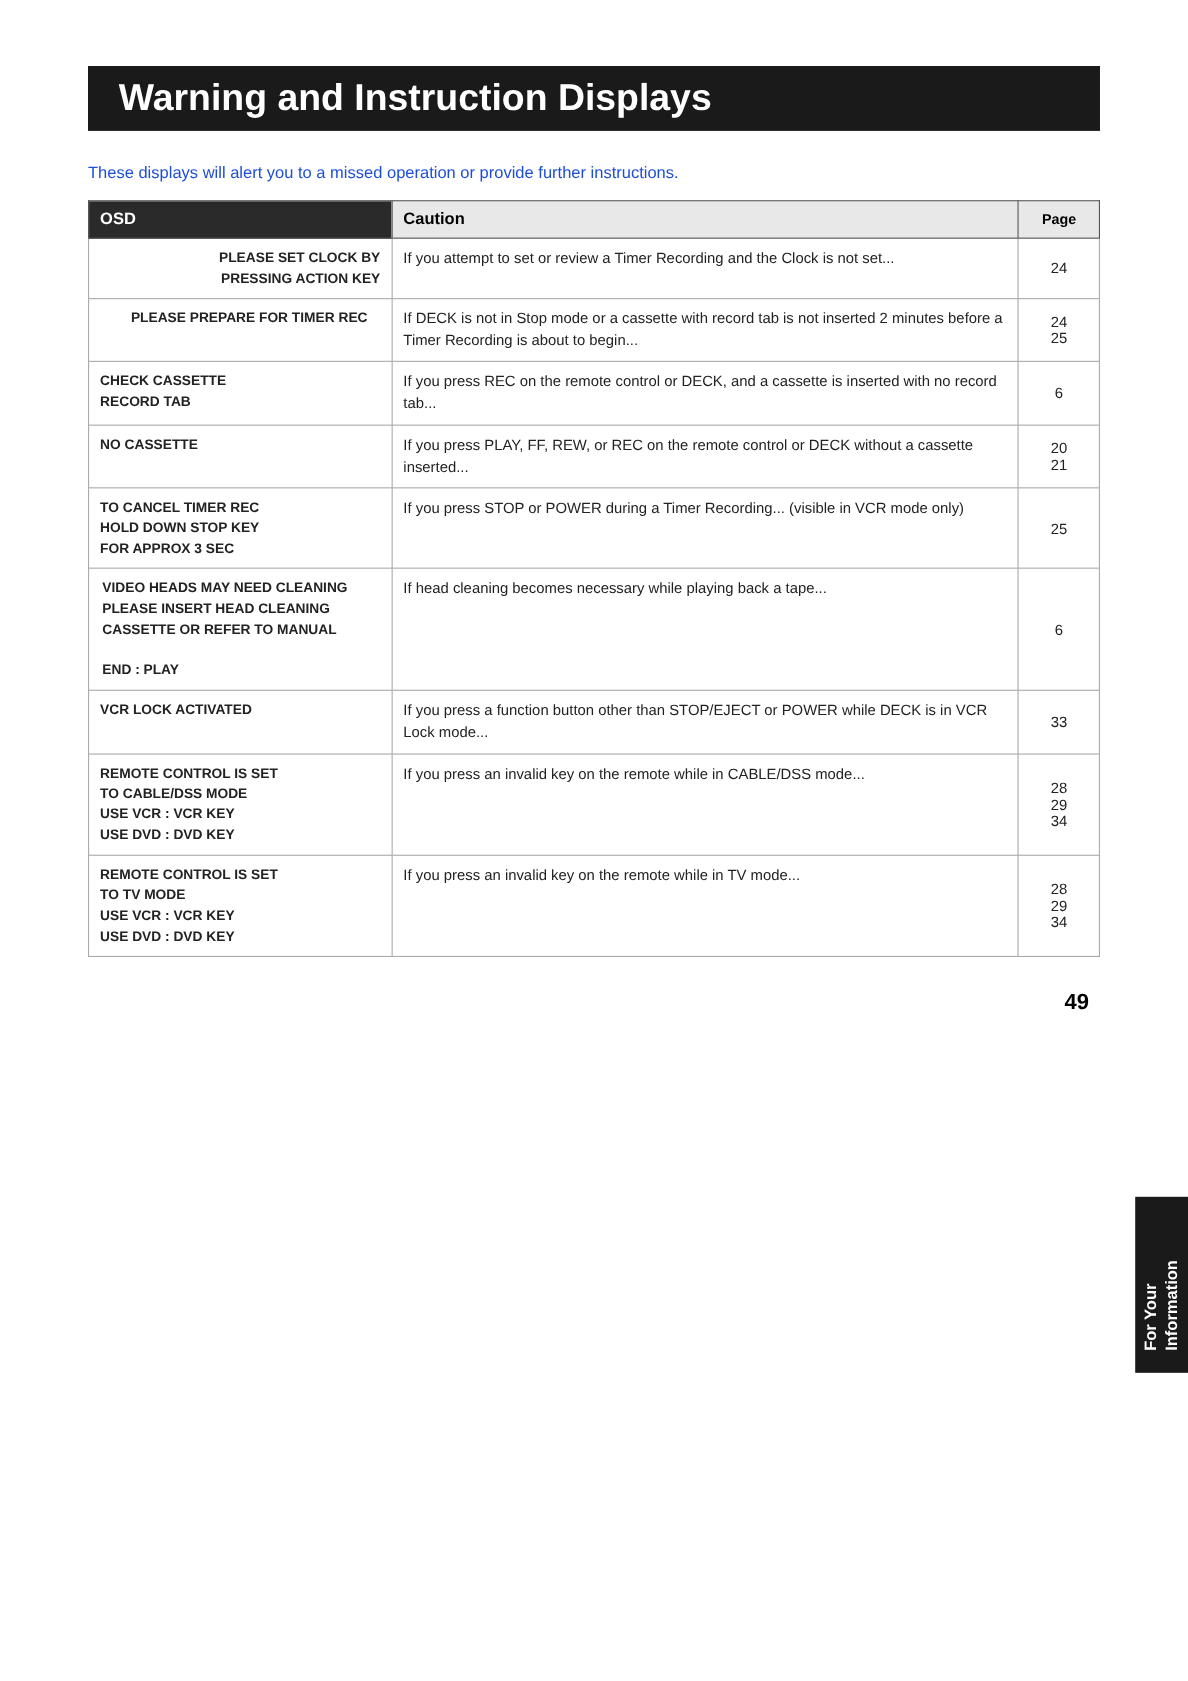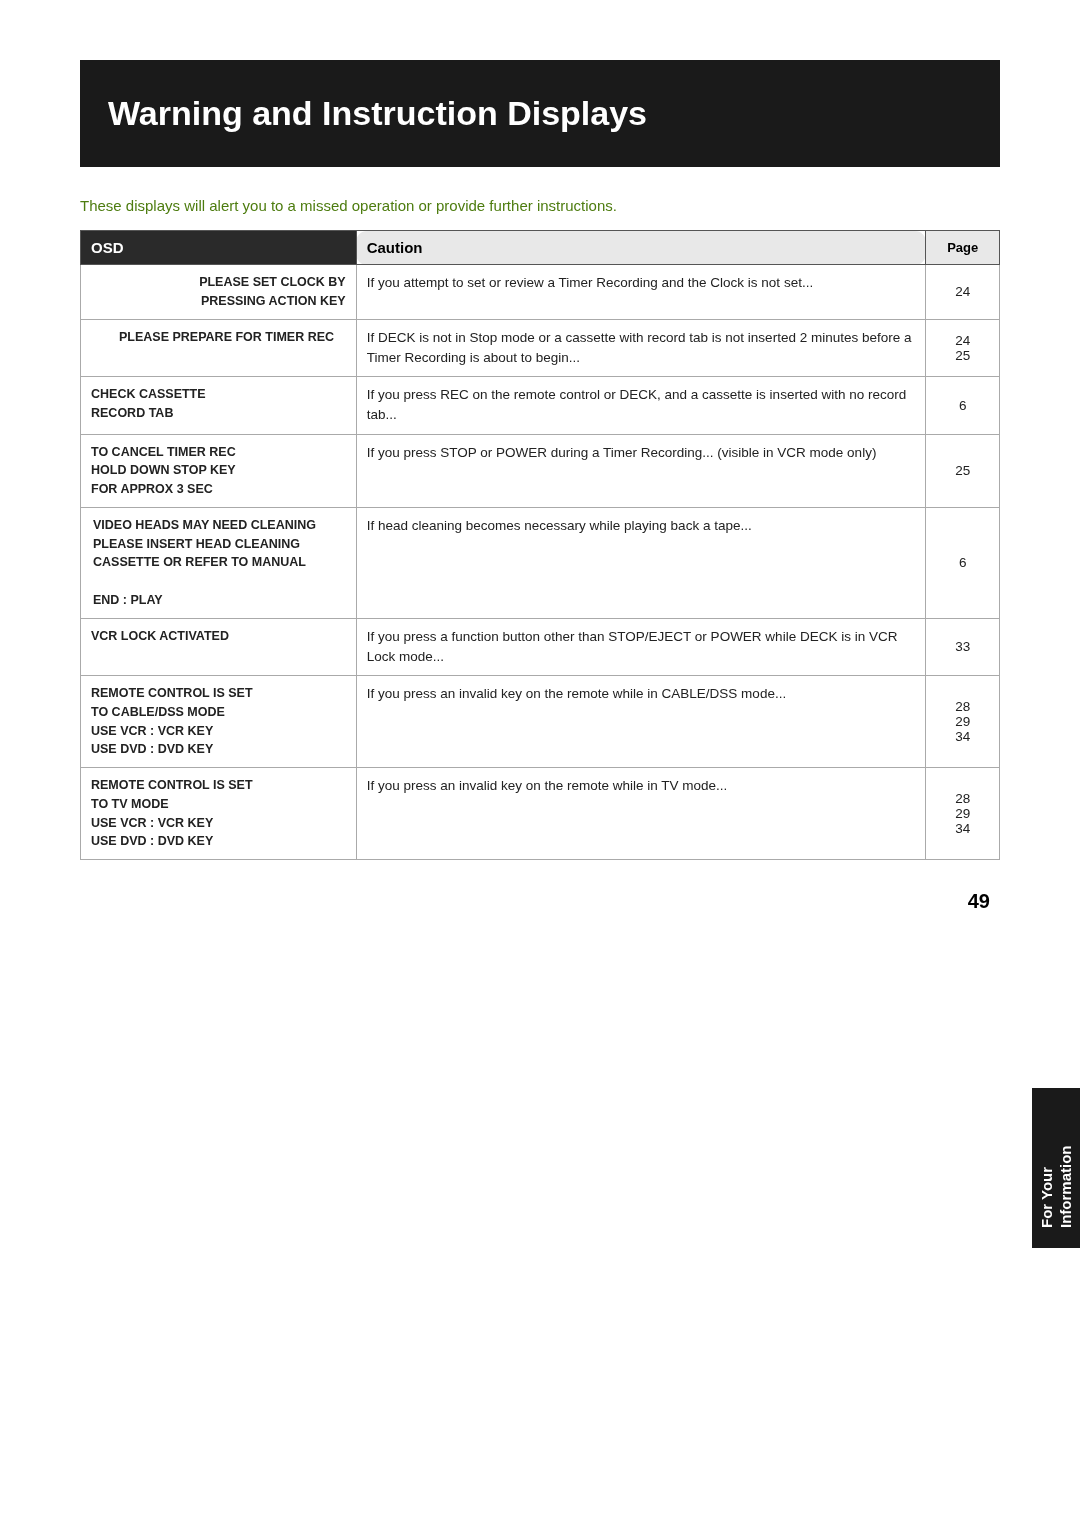--- a/index.html
+++ b/index.html
@@ -7,32 +7,32 @@
       font-family: Arial, Helvetica, sans-serif;
       background: #ffffff;
       width: 1080px;
       min-height: 1528px;
       padding: 60px 80px 80px 80px;
       position: relative;
     }
     .page-title-bar {
       background: #1a1a1a;
       color: #ffffff;
-      padding: 34px 28px;
+      padding: 10px 28px;
       margin-bottom: 30px;
     }
     .page-title-bar h1 {
       font-size: 34px;
       font-weight: bold;
       color: #ffffff;
     }
     .intro-text {
       font-size: 15px;
       margin-bottom: 16px;
-      color: #4d7c0f;
+      color: #1d4ed8;
     }
     table {
       width: 100%;
       border-collapse: collapse;
       font-size: 13.5px;
     }
     thead tr th {
       border: 1px solid #555;
       padding: 8px 10px;
       text-align: left;
@@ -44,21 +44,20 @@
       font-size: 15px;
       font-weight: bold;
       width: 30%;
     }
     thead tr th.caution-col {
       background: #e8e8e8;
       color: #000;
       font-size: 15px;
       font-weight: bold;
       width: 62%;
-      border-radius: 11px;
     }
     thead tr th.page-col {
       background: #e8e8e8;
       color: #000;
       font-size: 13px;
       font-weight: bold;
       width: 8%;
       text-align: center;
     }
     tbody tr td {
@@ -140,20 +139,26 @@
         <td class="page-cell" style="white-space: pre-line;">24
 25</td>
       </tr>
       <tr>
         <td class="osd-cell" style="white-space: pre-line;">CHECK CASSETTE
 RECORD TAB</td>
         <td class="caution-cell">If you press REC on the remote control or DECK, and a cassette is inserted with no record tab...</td>
         <td class="page-cell" style="white-space: pre-line;">6</td>
       </tr>
       <tr>
+        <td class="osd-cell" style="white-space: pre-line;">NO CASSETTE</td>
+        <td class="caution-cell">If you press PLAY, FF, REW, or REC on the remote control or DECK without a cassette inserted...</td>
+        <td class="page-cell" style="white-space: pre-line;">20
+21</td>
+      </tr>
+      <tr>
         <td class="osd-cell" style="white-space: pre-line;">TO CANCEL TIMER REC
 HOLD DOWN STOP KEY
 FOR APPROX 3 SEC</td>
         <td class="caution-cell">If you press STOP or POWER during a Timer Recording... (visible in VCR mode only)</td>
         <td class="page-cell" style="white-space: pre-line;">25</td>
       </tr>
       <tr>
         <td class="osd-cell" style="white-space: pre-line; padding-left: 12px;">VIDEO HEADS MAY NEED CLEANING PLEASE INSERT HEAD CLEANING CASSETTE OR REFER TO MANUAL
 
 END     : PLAY</td>

